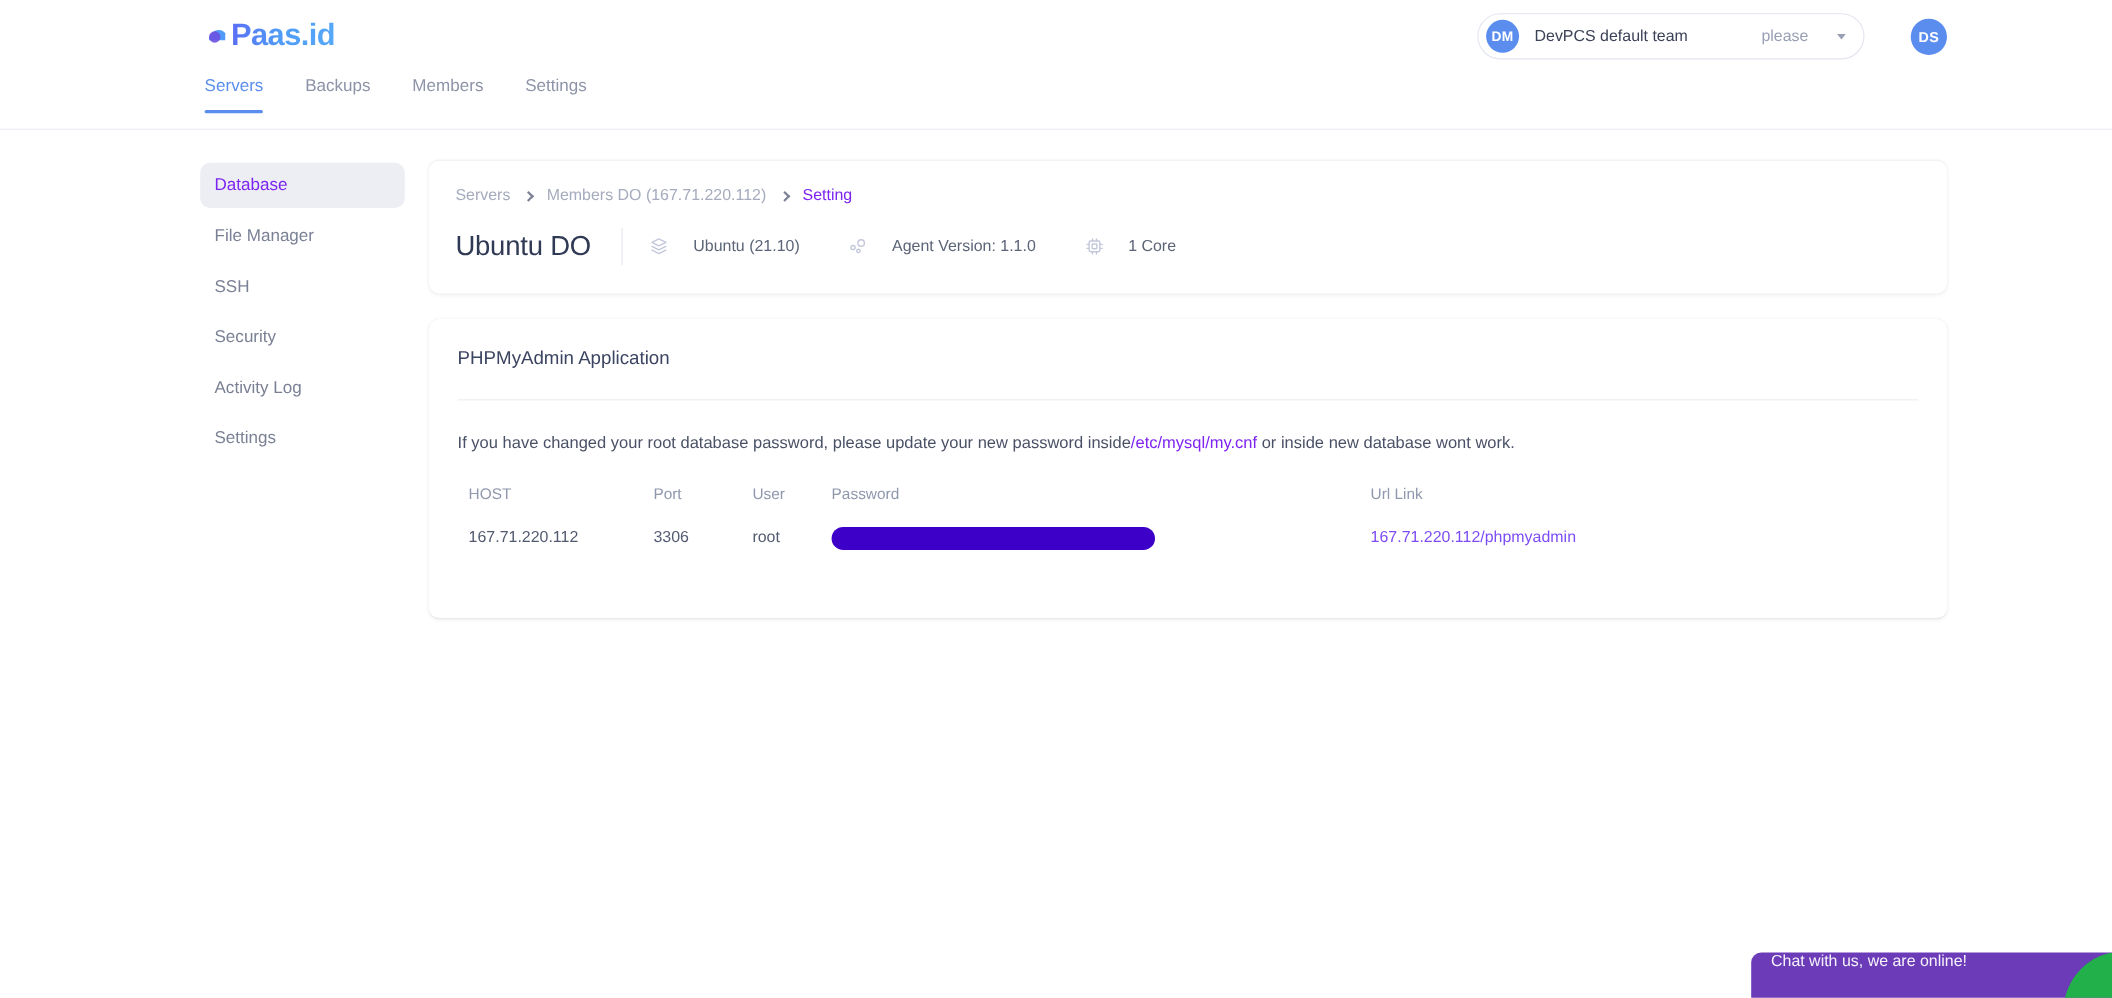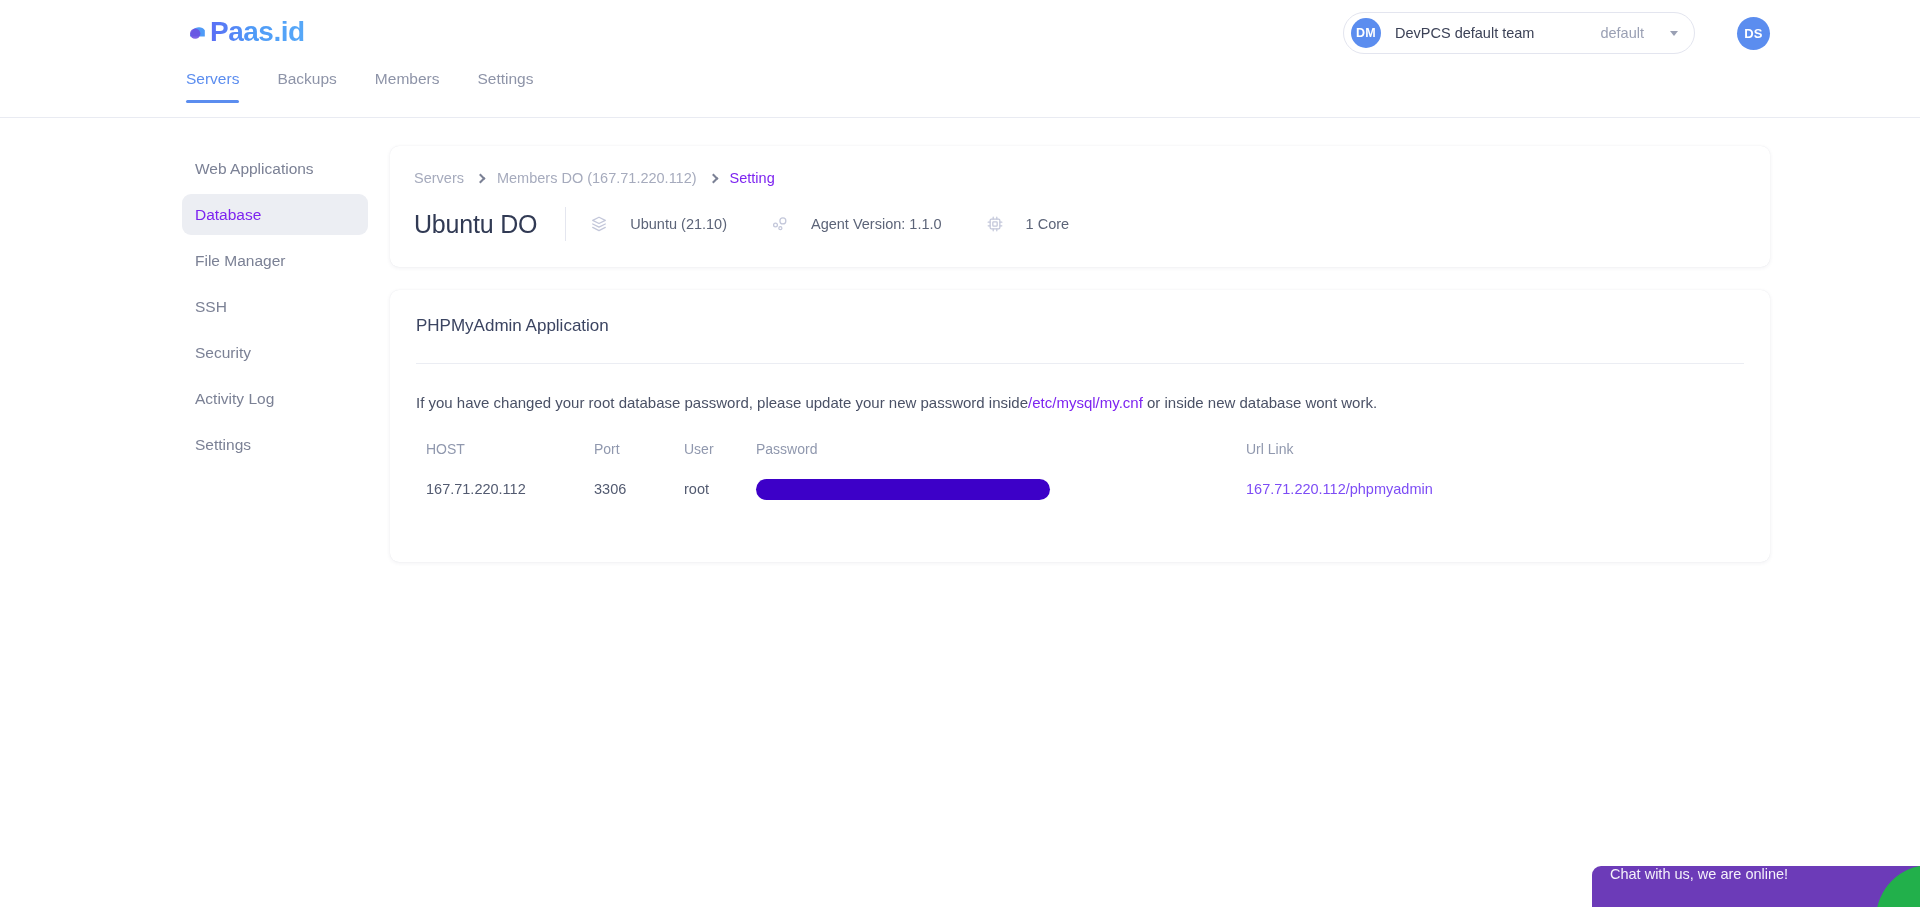--- a/index.html
+++ b/index.html
@@ -238,38 +238,37 @@
         <path d="M4 15.5 C4 10.5 8 6.2 13 6.2 C15.6 6.2 17.6 7.4 18.8 9.2 L18.8 15.5 Z" fill="#4f9bf7"></path>
         <circle cx="9.2" cy="12.6" r="5.2" fill="#6c4fe0" opacity="0.88"></circle>
       </svg>
     </span>
     <span class="logo-text">Paas.id</span>
   </div>
 
   <div class="team-selector">
     <div class="team-avatar">DM</div>
     <div class="team-name">DevPCS default team</div>
-    <div class="team-role">default</div>
+    <div class="team-role">please</div>
     <span class="chev"></span>
   </div>
 
   <div class="user-avatar">DS</div>
 </div>
 
 <div class="tabbar">
   <div class="tab active">Servers</div>
   <div class="tab">Backups</div>
   <div class="tab">Members</div>
   <div class="tab">Settings</div>
 </div>
 
 <div class="page">
 
   <div class="sidebar">
-    <div class="side-item">Web Applications</div>
     <div class="side-item active">Database</div>
     <div class="side-item">File Manager</div>
     <div class="side-item">SSH</div>
     <div class="side-item">Security</div>
     <div class="side-item">Activity Log</div>
     <div class="side-item">Settings</div>
   </div>
 
   <div class="content">
 

